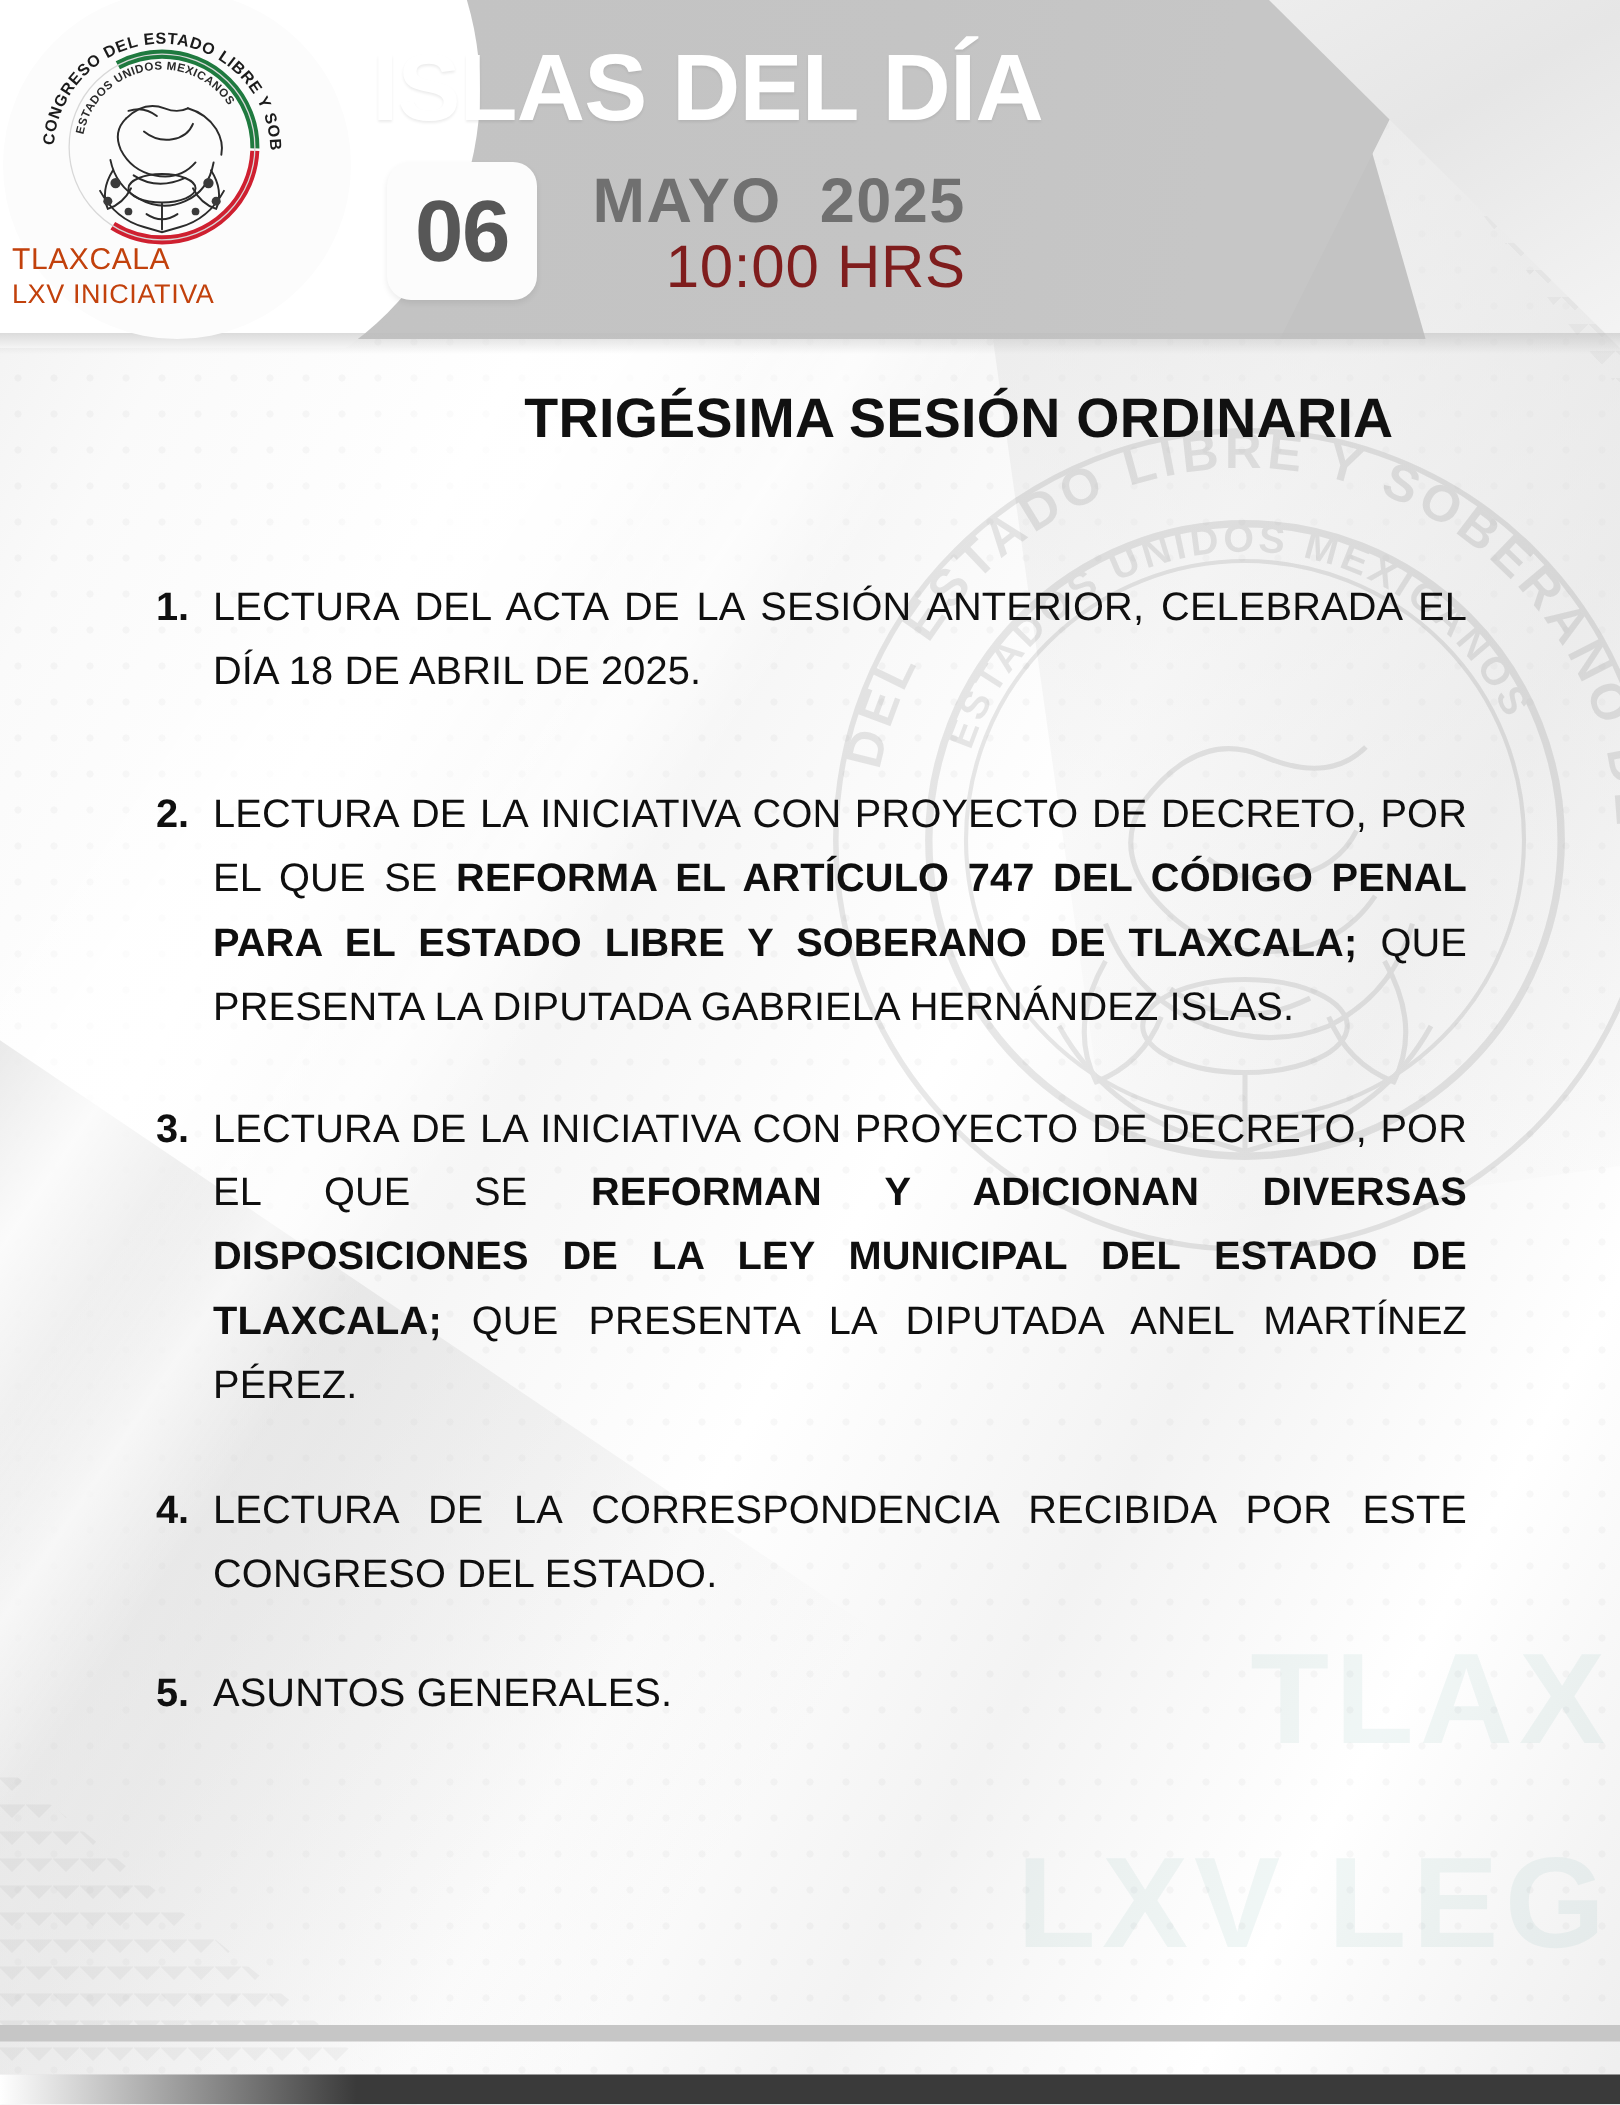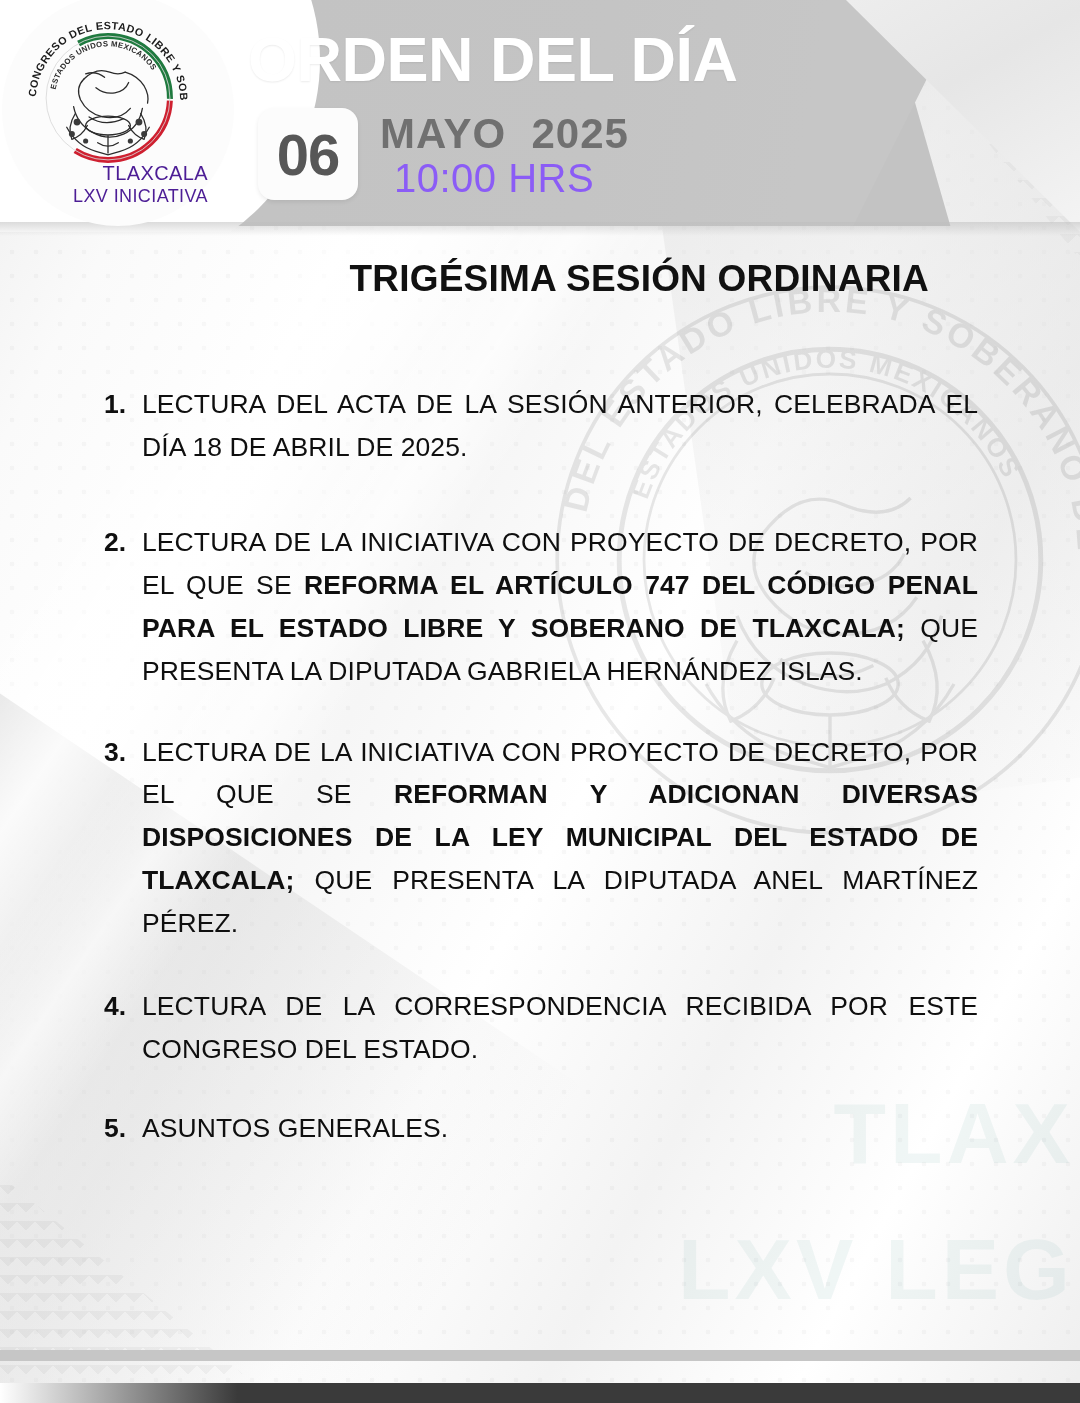--- a/index.html
+++ b/index.html
@@ -176,22 +176,22 @@
   }
   .logo-svg {
     position: absolute;
     left: 14px; top: 8px;
     width: 172px; height: 172px;
   }
   .logo-caption {
     position: absolute;
     left: 0; top: 158px;
     width: 200px;
-    text-align: right;
-    color: #4c1d95;
+    text-align: left;
+    color: #c2410c;
     font-size: 20px;
     line-height: 1.18;
     letter-spacing: .4px;
   }
   .logo-caption .l2 { font-size: 18px; }
 
   
   .orden-title {
     position: absolute;
     left: 248px; top: 28px;
@@ -227,28 +227,29 @@
     margin-left: 22px;
     padding-top: 4px;
   }
   .month-year {
     color: #707070;
     font-size: 42px;
     font-weight: bold;
     letter-spacing: 1px;
     line-height: 1.05;
     white-space: pre;
+    margin-left: 15px;
   }
   .hours {
-    color: #8b5cf6;
+    color: #7f1d1d;
     font-size: 40px;
     font-weight: normal;
     letter-spacing: .5px;
     line-height: 1.1;
-    text-align: left;
+    text-align: right;
     padding-left: 14px;
   }
 
   
   .doc-title {
     position: absolute;
     left: 0; top: 258px;
     width: 929px;
     text-align: right;
     font-size: 37px;
@@ -408,21 +409,21 @@
           <circle cx="74" cy="150" r="3"></circle>
           <circle cx="126" cy="150" r="3"></circle>
         </g>
       </svg>
       <div class="logo-caption">
         <div class="l1">TLAXCALA</div>
         <div class="l2">LXV INICIATIVA</div>
       </div>
     </div>
 
-    <div class="orden-title">ORDEN DEL DÍA</div>
+    <div class="orden-title">ISLAS DEL DÍA</div>
 
     <div class="date-row">
       <div class="day-badge">06</div>
       <div class="date-text">
         <div class="month-year">MAYO  2025</div>
         <div class="hours">10:00 HRS</div>
       </div>
     </div>
   </div>
 

